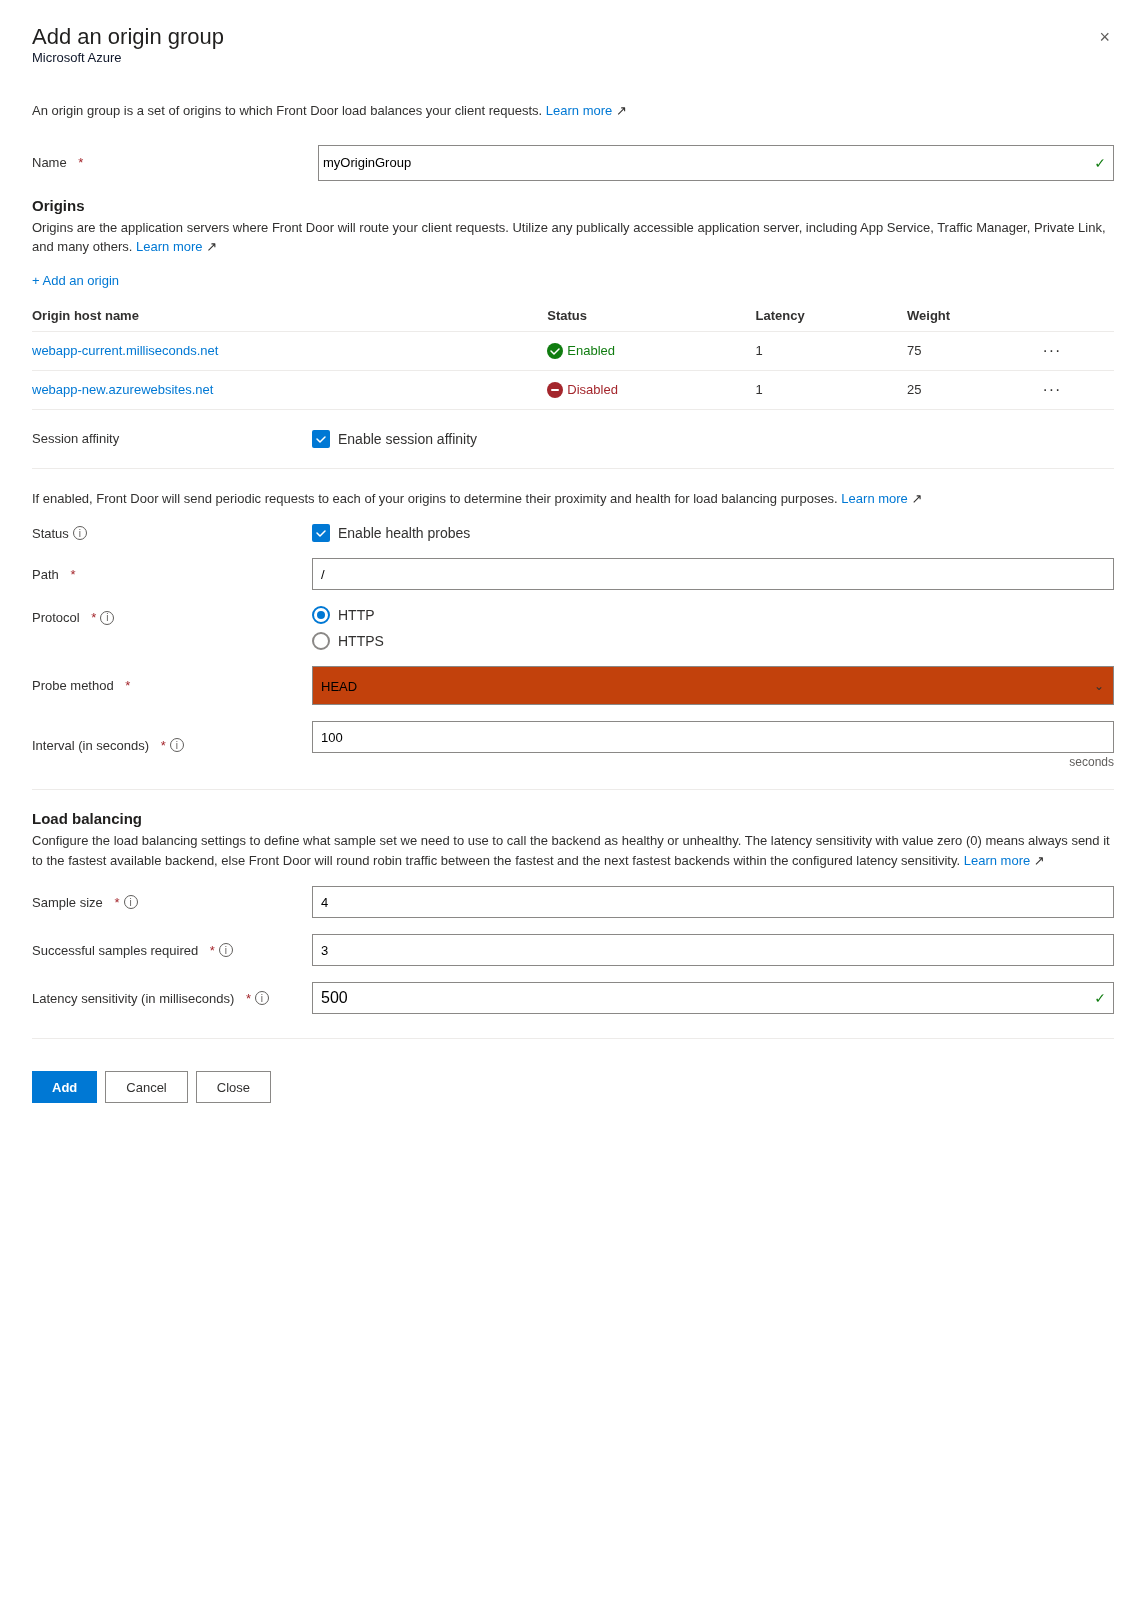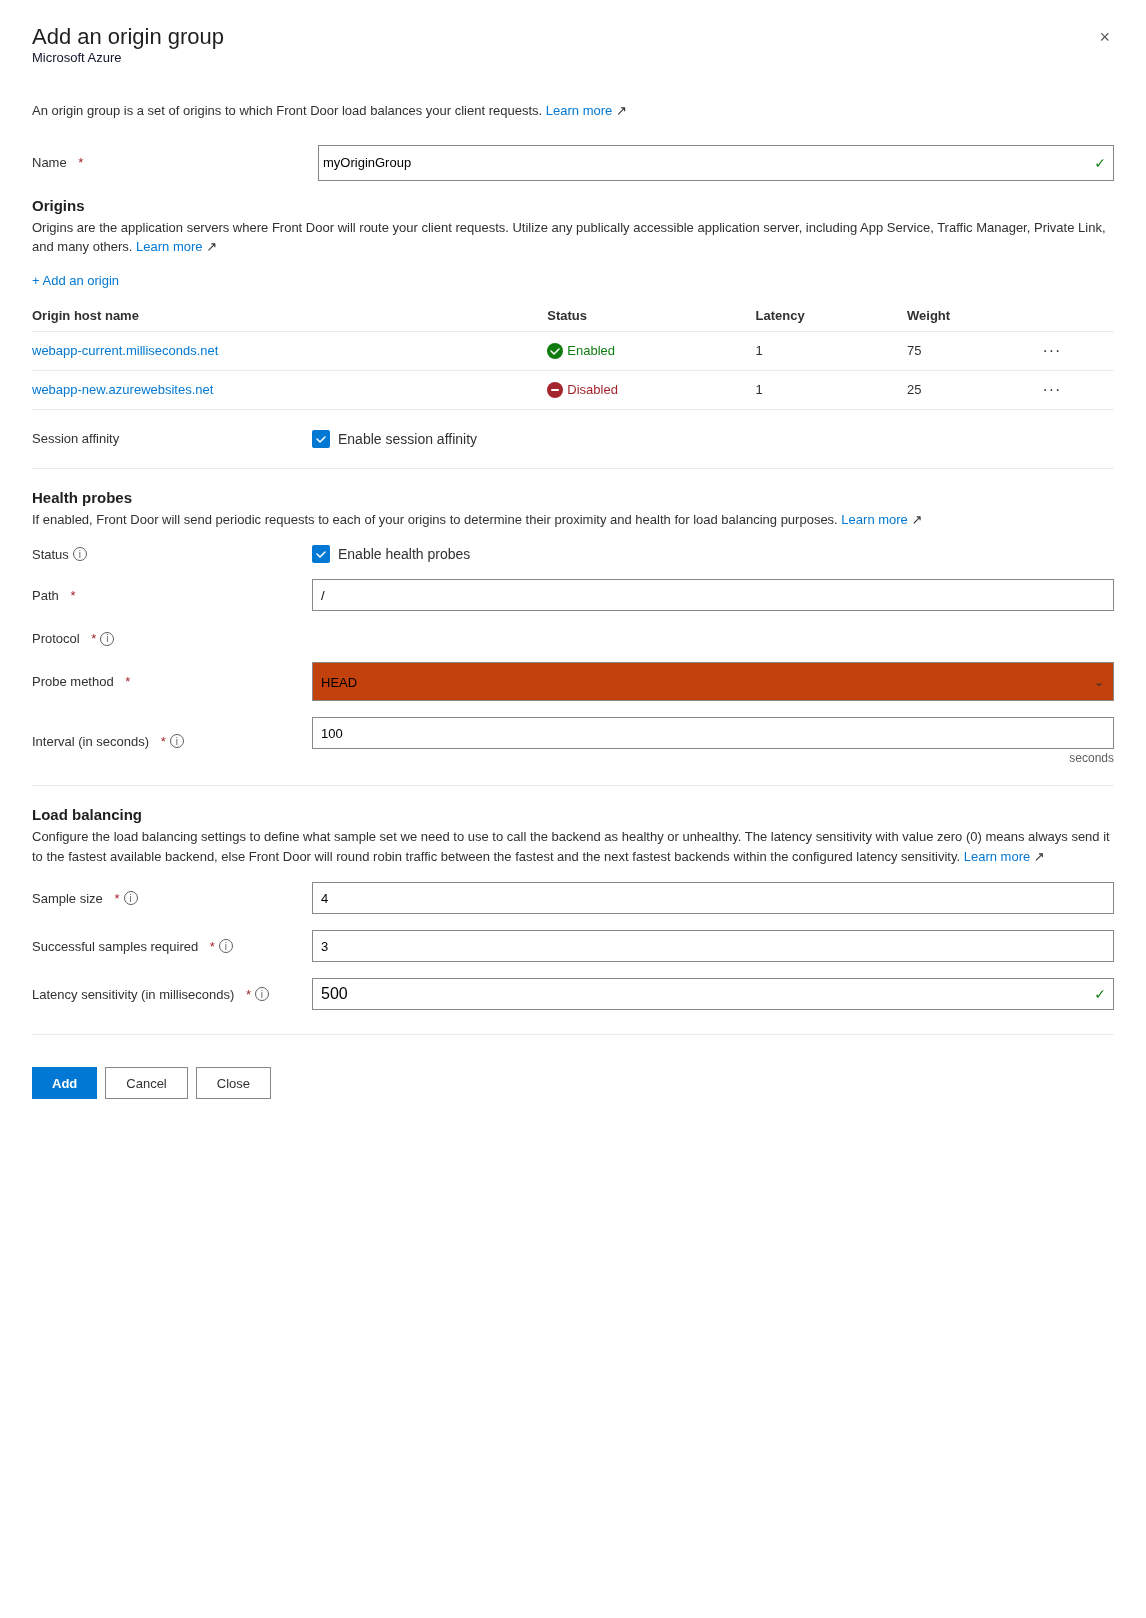--- a/index.html
+++ b/index.html
@@ -425,21 +425,20 @@
           </svg>
         </div>
         <label>Enable session affinity</label>
       </div>
     </div>
   </div>
 
   <hr class="divider">
 
   <div>
-    <div class="section-title">Health probes</div>
     <p class="section-desc">
       <span>If enabled, Front Door will send periodic requests to each of your origins to determine their proximity and health for load balancing purposes.</span>
       <a href="#" class="learn-more">Learn more</a>
       <span> ↗</span>
     </p>
 
     <div class="form-row">
       <div class="form-label">
         <span>Status</span>
         <span class="info-icon">i</span>
@@ -463,20 +462,34 @@
       <div class="form-control">
         <input type="text" class="text-input" value="/" style="">
       </div>
     </div>
 
     <div class="form-row" style="align-items: flex-start;">
       <div class="form-label" style="padding-top:4px;">
         <span>Protocol</span>&nbsp;<span class="required-star">*</span>
         <span class="info-icon">i</span>
       </div>
+      <div class="form-control">
+        <div class="radio-group">
+          <div class="radio-row">
+            <div class="radio-outer">
+              <div class="radio-inner"></div>
+            </div>
+            <span>HTTP</span>
+          </div>
+          <div class="radio-row">
+            <div class="radio-outer-empty"></div>
+            <span>HTTPS</span>
+          </div>
+        </div>
+      </div>
     </div>
 
     <div class="form-row">
       <div class="form-label">
         <span>Probe method</span>&nbsp;<span class="required-star">*</span>
       </div>
       <div class="form-control">
         <div class="select-wrapper">
           <select class="select-input">
             <option>HEAD</option>

